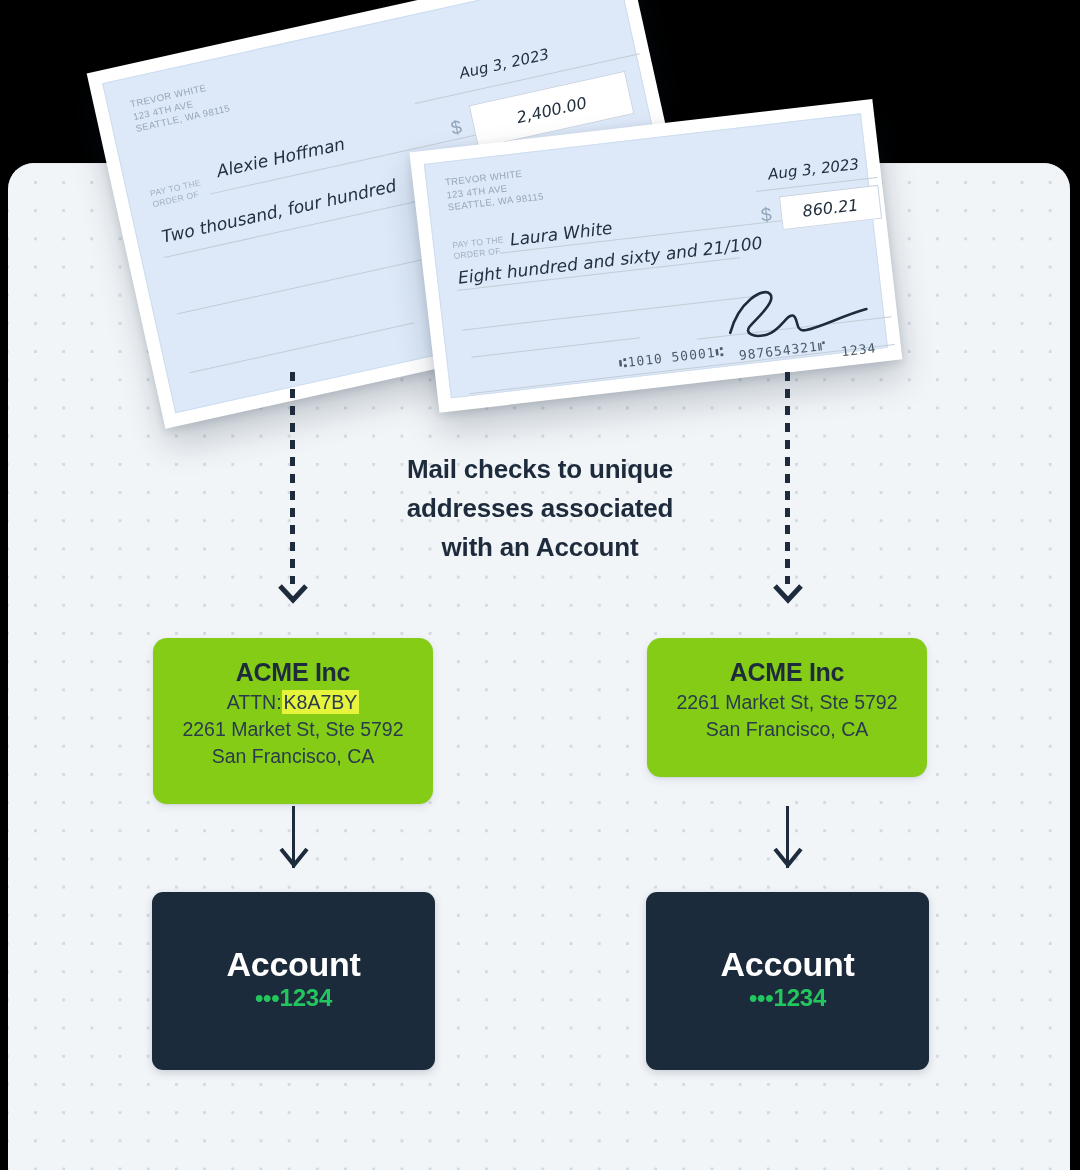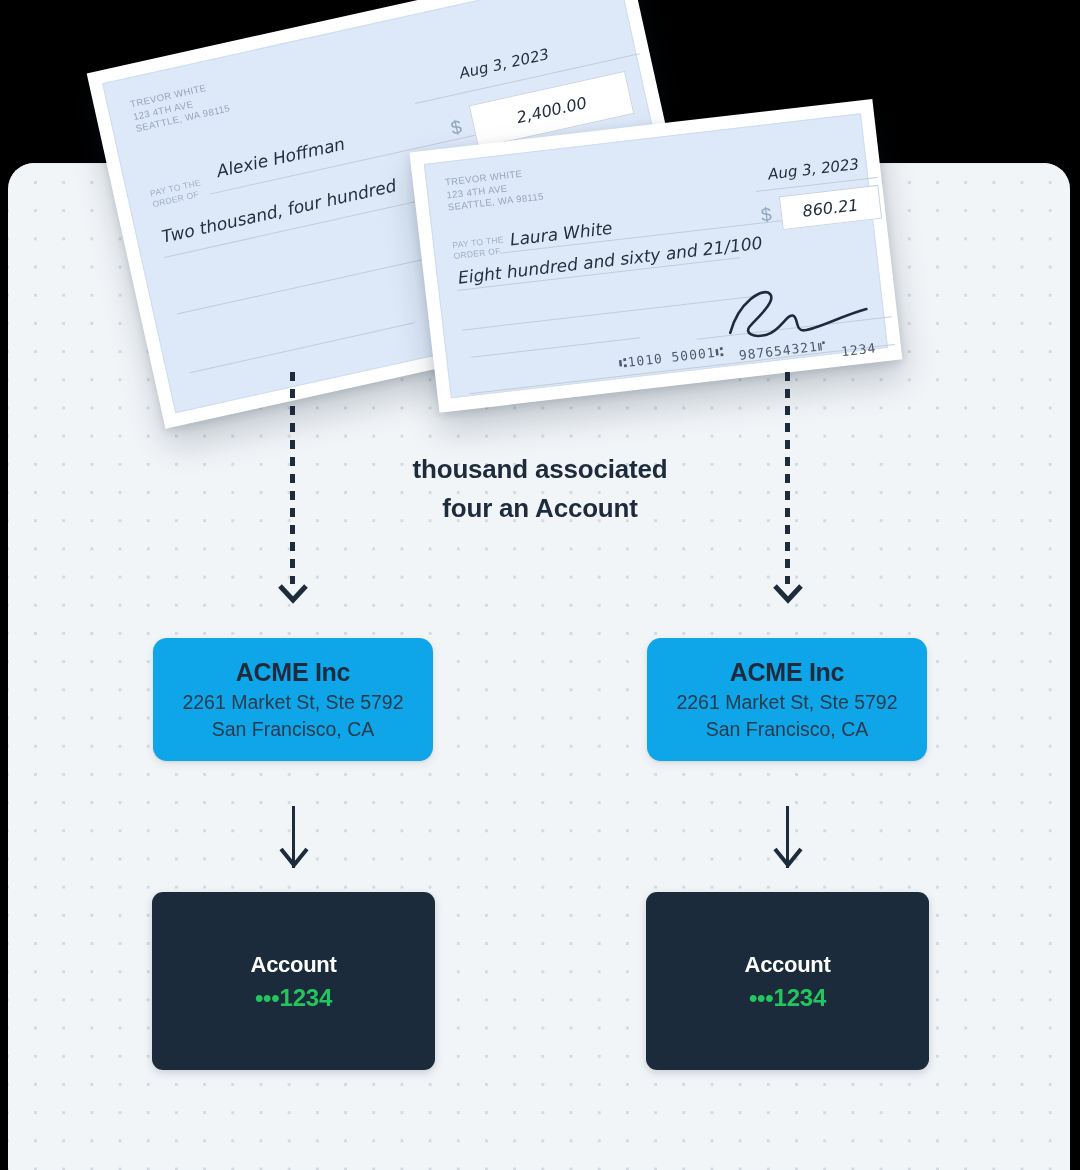--- a/index.html
+++ b/index.html
@@ -62,39 +62,39 @@
   
   .darrow{position:absolute;width:5px;}
   .darrow .shaft{position:absolute;left:0;top:0;width:5px;height:100%;
     background-image:linear-gradient(#1d2b3c 52%, rgba(0,0,0,0) 0%);
     background-size:5px 17px;background-repeat:repeat-y;}
   .chev{position:absolute;}
   .chev svg{display:block;}
 
   
   .addr-card{
-    position:absolute;width:280px;background:#0ea5e9;border-radius:14px;
+    position:absolute;width:280px;background:#84cc16;border-radius:14px;
     box-shadow:0 3px 9px rgba(25,40,60,.10), 0 1px 2px rgba(25,40,60,.08);
-    padding:17px 10px 18px;box-sizing:border-box;text-align:center;
+    padding:17px 10px 34px;box-sizing:border-box;text-align:center;
   }
   .addr-title{font-size:25px;font-weight:bold;color:#1d2b3c;line-height:34px;letter-spacing:-.3px;}
   .addr-line{font-size:19.5px;color:#2a3b4d;line-height:27px;}
   .hl{background:#e6f53c;padding:1px 2px;}
 
   
   .sarrow{position:absolute;}
   .sarrow .shaft{position:absolute;left:0;top:0;width:3px;background:#1d2b3c;}
 
   
   .acct{
     position:absolute;width:283px;height:178px;background:#1c2b3b;border-radius:11px;
     display:flex;flex-direction:column;align-items:center;justify-content:center;
     box-shadow:0 3px 8px rgba(20,35,55,.18);
   }
-  .acct-title{color:#fff;font-size:22px;font-weight:bold;line-height:33px;letter-spacing:-.3px;}
+  .acct-title{color:#fff;font-size:34px;font-weight:bold;line-height:33px;letter-spacing:-.3px;}
   .acct-num{color:#22c55e;font-size:24px;font-weight:bold;line-height:33px;letter-spacing:-.2px;}
 </style>
 </head>
 <body>
 
 <div id="stage">
 
   <div class="panel"></div>
 
   <div class="check-wrap" style="left:122px;top:6px;width:580px;height:390px;transform:rotate(-12.5deg);">
@@ -167,22 +167,23 @@
         </div>
 
         <div class="micr" style="left:170px;top:212px;">⑆1010 50001⑆</div>
         <div class="micr" style="left:290px;top:218px;">987654321⑈</div>
         <div class="micr" style="left:392px;top:226px;">1234</div>
       </div>
     </div>
   </div>
 
   <div class="caption">
-    <div>thousand associated</div>
-    <div>four an Account</div>
+    <div>Mail checks to unique</div>
+    <div>addresses associated</div>
+    <div>with an Account</div>
   </div>
 
   <div class="darrow" style="left:290px;top:372px;height:212px;">
     <div class="shaft"></div>
   </div>
   <div class="chev" style="left:277px;top:582px;">
     <svg width="32" height="24" viewBox="0 0 32 24">
       <path d="M3,4 L16,18 L29,4" fill="none" stroke="#1d2b3c" stroke-width="5" stroke-linecap="butt" stroke-linejoin="miter"></path>
     </svg>
   </div>
@@ -191,20 +192,23 @@
     <div class="shaft"></div>
   </div>
   <div class="chev" style="left:772px;top:582px;">
     <svg width="32" height="24" viewBox="0 0 32 24">
       <path d="M3,4 L16,18 L29,4" fill="none" stroke="#1d2b3c" stroke-width="5" stroke-linecap="butt" stroke-linejoin="miter"></path>
     </svg>
   </div>
 
   <div class="addr-card" style="left:153px;top:638px;">
     <div class="addr-title">ACME Inc</div>
+    <div class="addr-line">
+      <span>ATTN:</span><span class="hl">K8A7BY</span>
+    </div>
     <div class="addr-line">2261 Market St, Ste 5792</div>
     <div class="addr-line">San Francisco, CA</div>
   </div>
 
   <div class="addr-card" style="left:647px;top:638px;">
     <div class="addr-title">ACME Inc</div>
     <div class="addr-line">2261 Market St, Ste 5792</div>
     <div class="addr-line">San Francisco, CA</div>
   </div>
 

